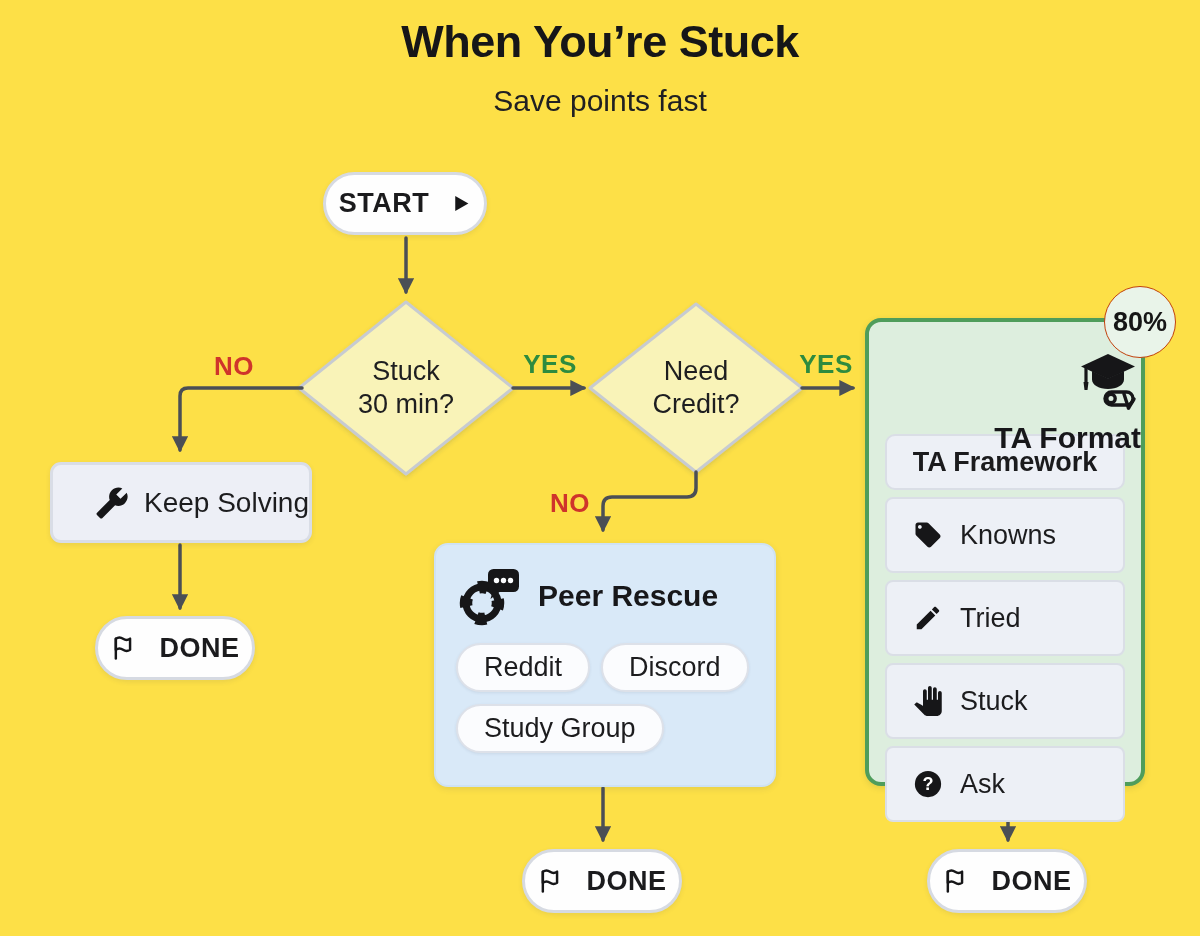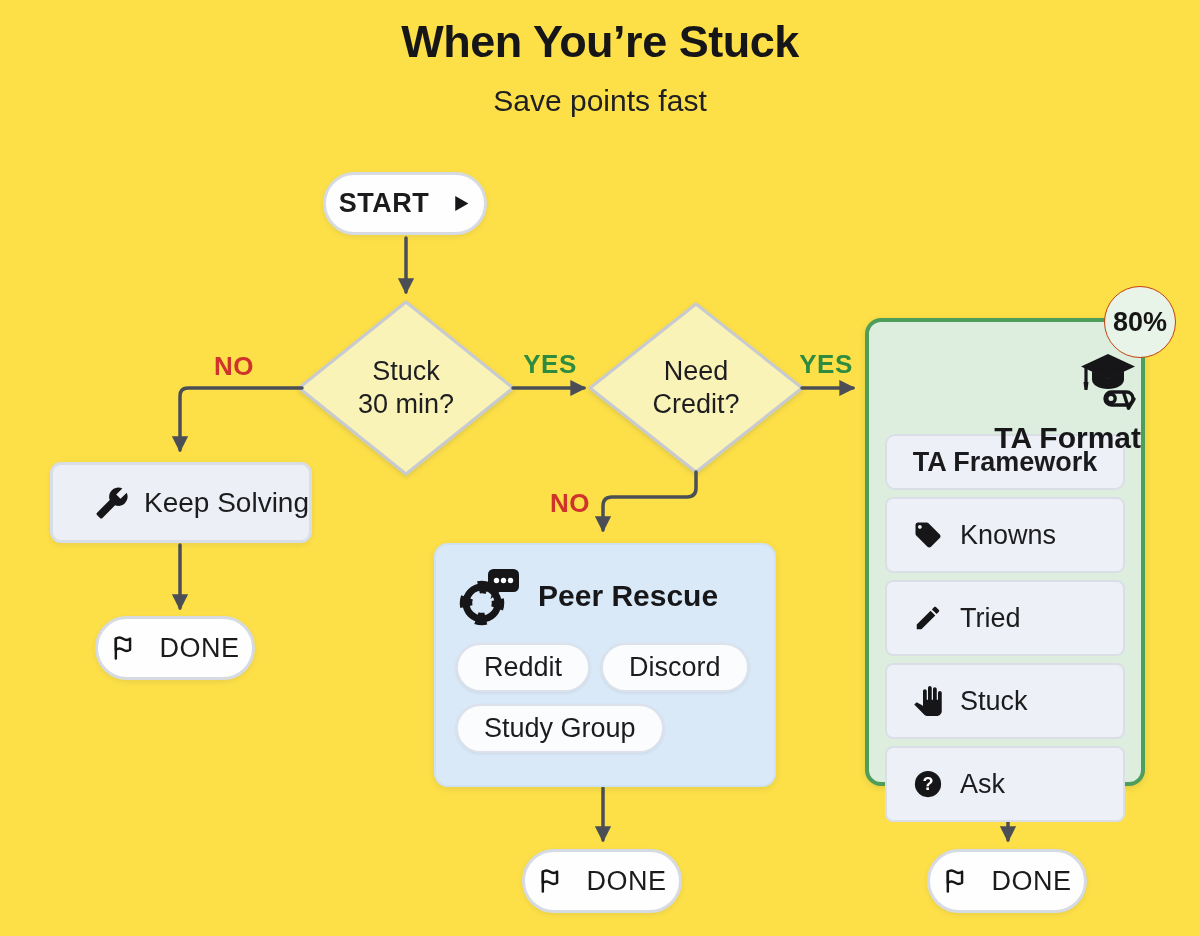--- a/index.html
+++ b/index.html
@@ -24,21 +24,21 @@
     left:0;top:84px;width:1200px;text-align:center;
     font-size:30px;font-weight:400;color:#202022;
   }
 
   .pill{
     background:#fefefe;border:3px solid #d6dae2;border-radius:34px;
     display:flex;align-items:center;justify-content:center;gap:21px;
     box-shadow:0 2px 5px rgba(60,70,90,.10);
   }
   .start-node{left:323px;top:172px;width:164px;height:63px;font-size:27px;font-weight:700;letter-spacing:.5px;}
-  .done-node{width:160px;height:64px;font-size:27px;font-weight:400;letter-spacing:.5px;text-align:right;}
+  .done-node{width:160px;height:64px;font-size:27px;font-weight:700;letter-spacing:.5px;text-align:right;}
   .done-1{left:95px;top:616px;}
   .done-2{left:522px;top:849px;}
   .done-3{left:927px;top:849px;}
 
   .decision-text{
     display:flex;flex-direction:column;align-items:center;justify-content:center;
     font-size:27px;line-height:1.22;color:#1e1e20;text-align:center;
   }
   .decision-1{left:299px;top:302px;width:214px;height:172px;}
   .decision-2{left:590px;top:304px;width:212px;height:168px;}

